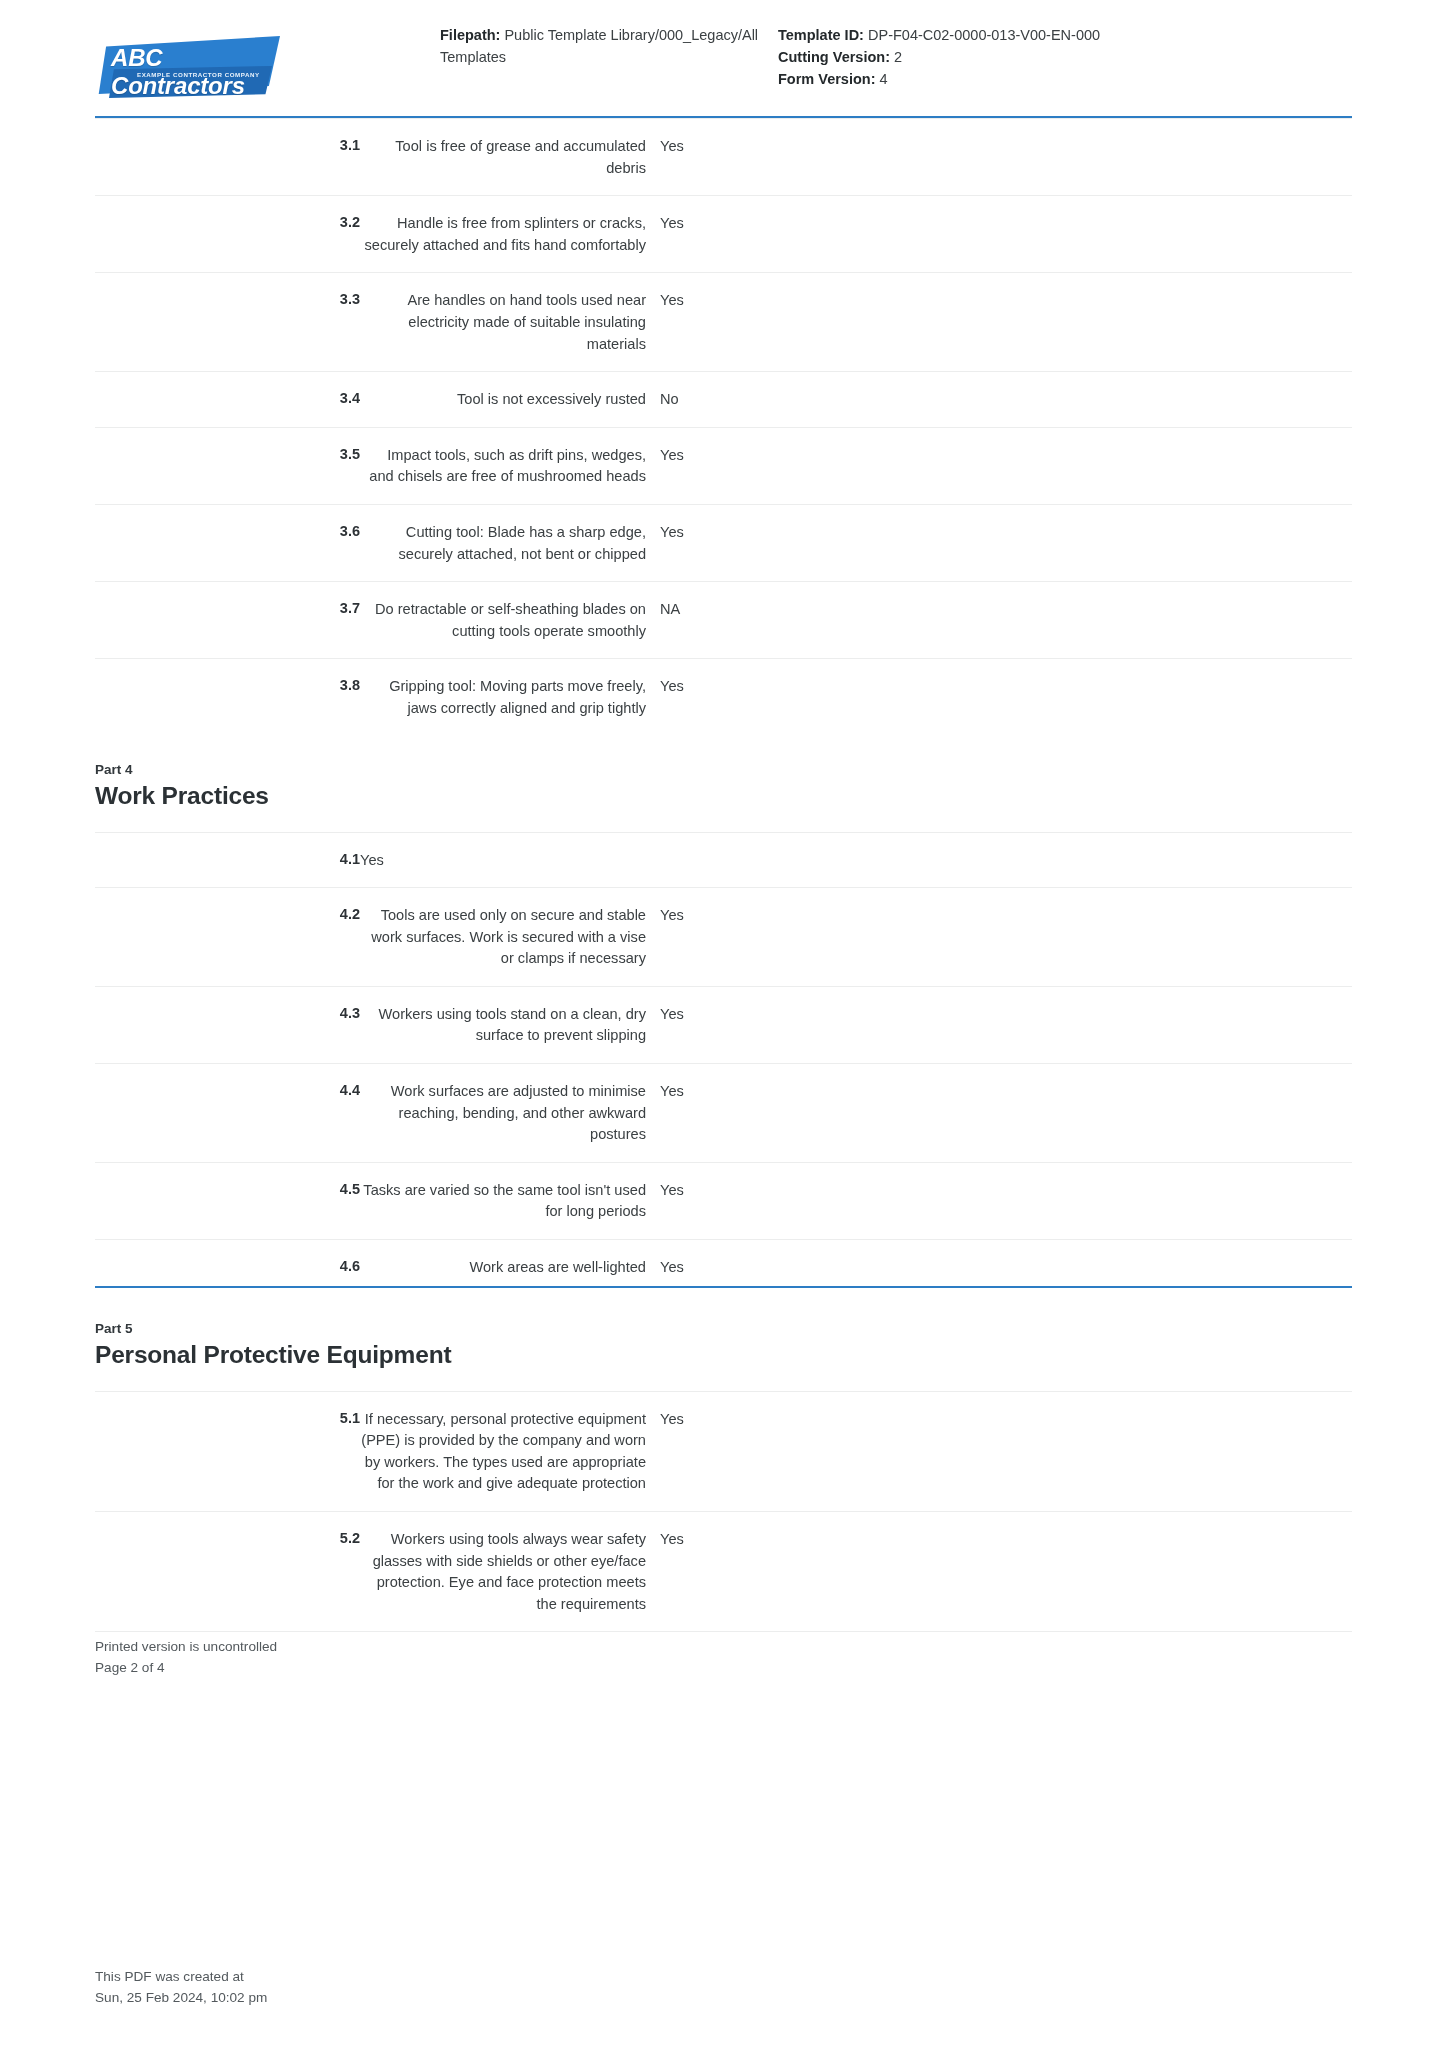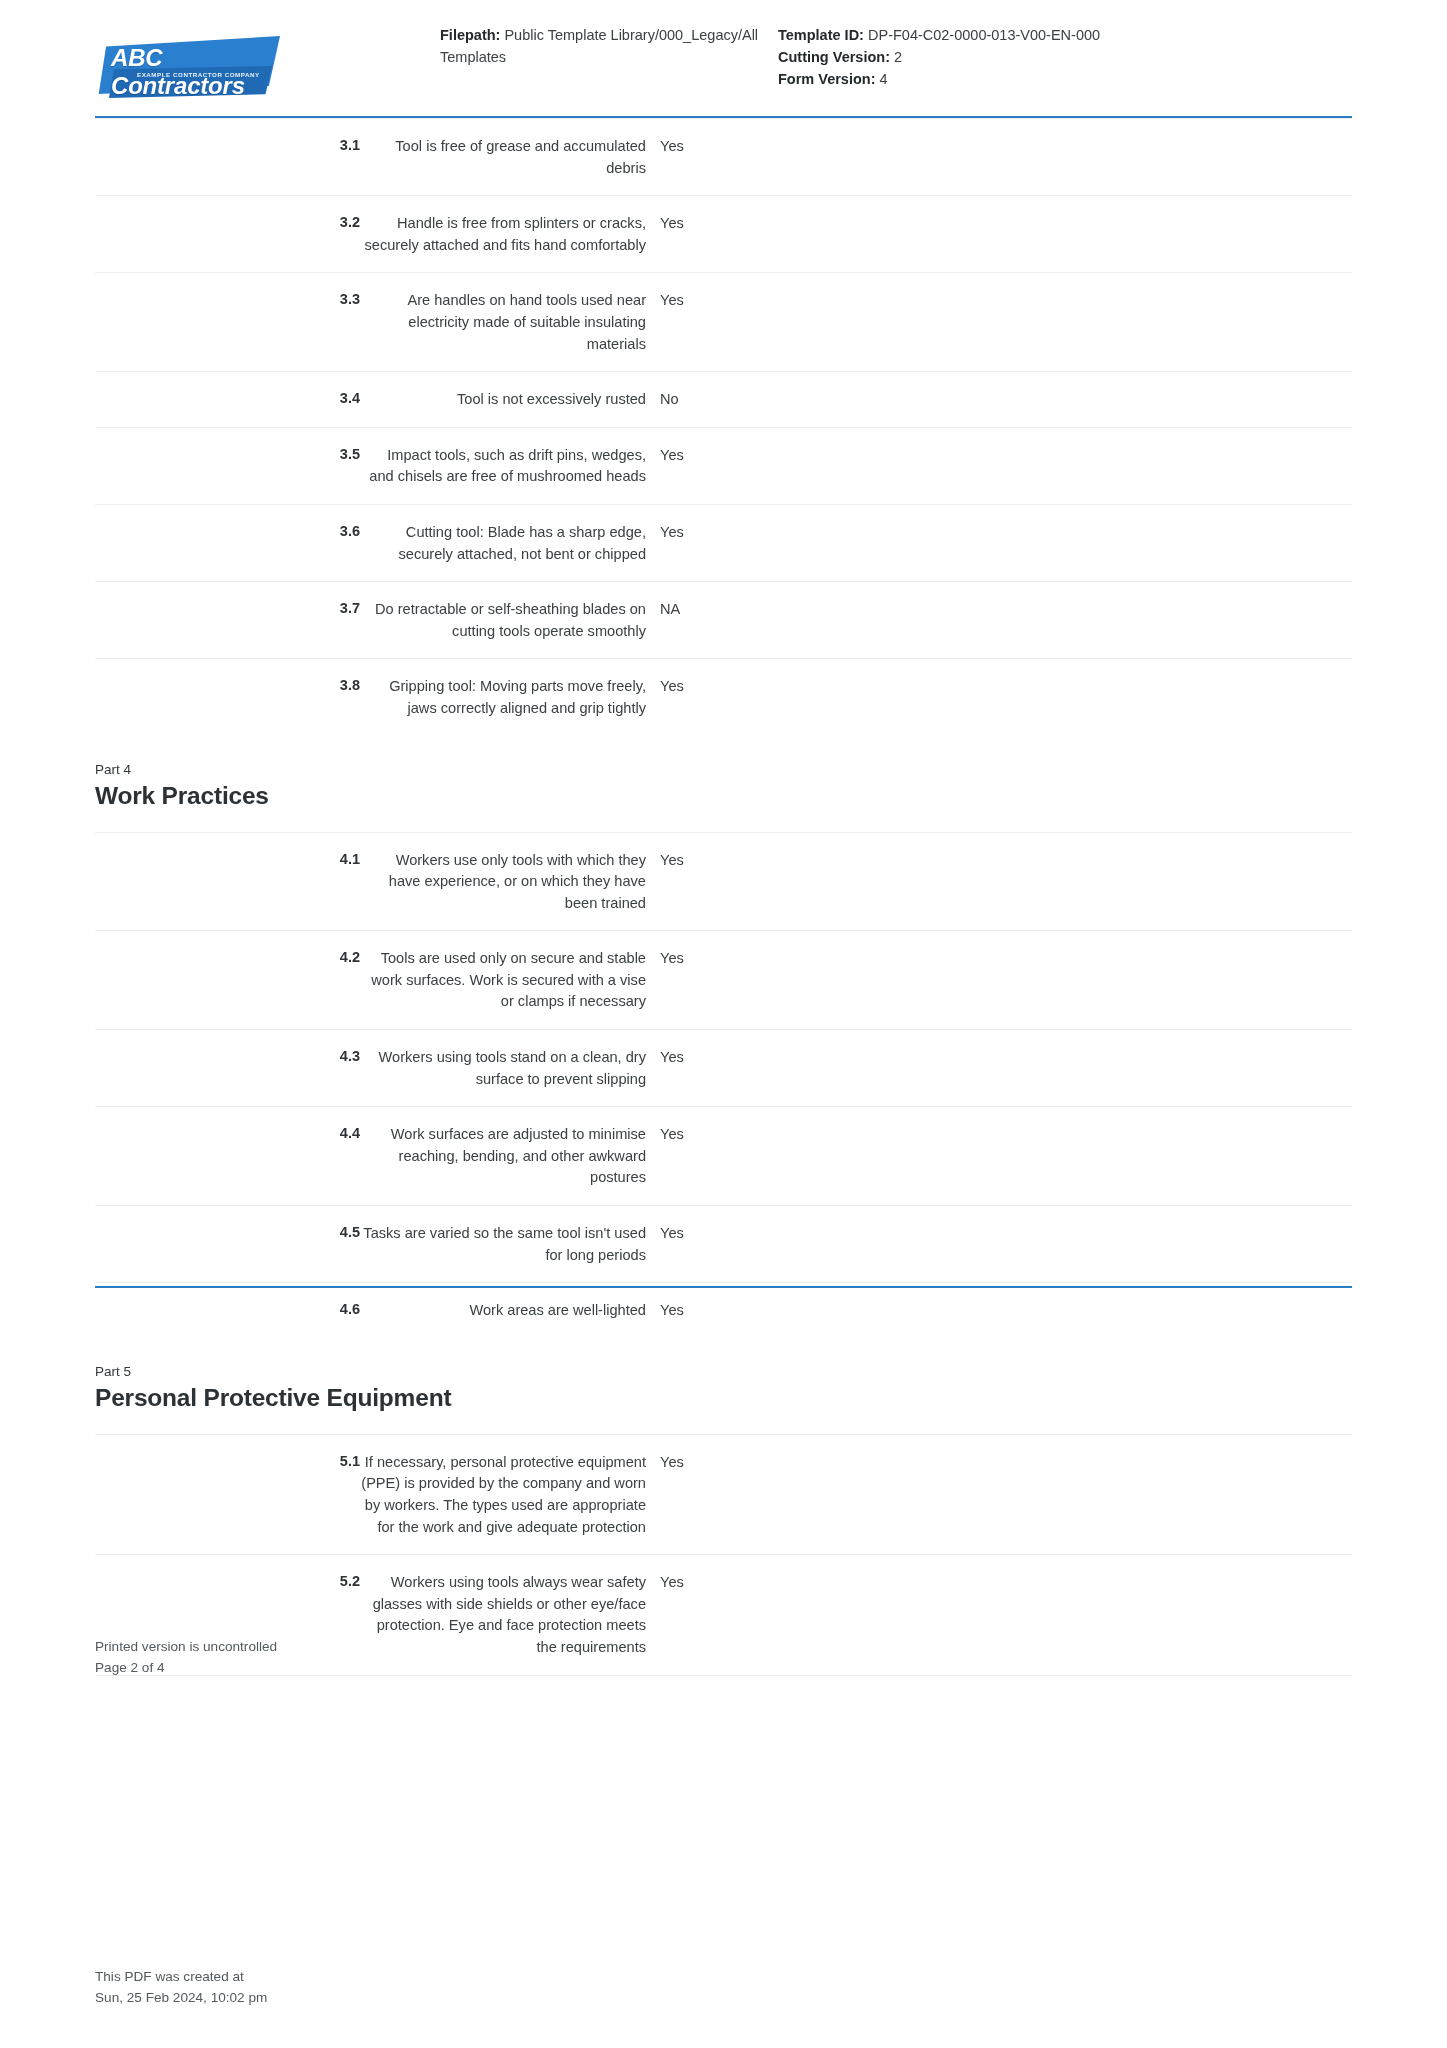--- a/index.html
+++ b/index.html
@@ -92,21 +92,21 @@
     border-top: 2.4px solid #2d7dc4;
     margin-top: 18px;
   }
 
   
   .section-head {
     padding: 26px 0 22px 0;
   }
   .section-kicker {
     font-size: 13.5px;
-    font-weight: normal;
+    font-weight: bold;
     color: #32383c;
     margin-bottom: 5px;
   }
   .section-title {
     font-size: 24.5px;
     font-weight: bold;
     color: #2b3135;
     letter-spacing: -0.2px;
   }
 
@@ -247,21 +247,20 @@
           <div class="c-ans">Yes</div>
         </div>
       </div>
       <div class="section-head">
         <div class="section-kicker">Part 4</div>
         <div class="section-title">Work Practices</div>
       </div>
       <div class="checklist">
         <div class="row">
           <div class="c-num">4.1</div>
-          <div class="c-text">Workers use only tools with which they have experience, or on which they have been trained</div>
           <div class="c-ans">Yes</div>
         </div>
         <div class="row">
           <div class="c-num">4.2</div>
           <div class="c-text">Tools are used only on secure and stable work surfaces. Work is secured with a vise or clamps if necessary</div>
           <div class="c-ans">Yes</div>
         </div>
         <div class="row">
           <div class="c-num">4.3</div>
           <div class="c-text">Workers using tools stand on a clean, dry surface to prevent slipping</div>

